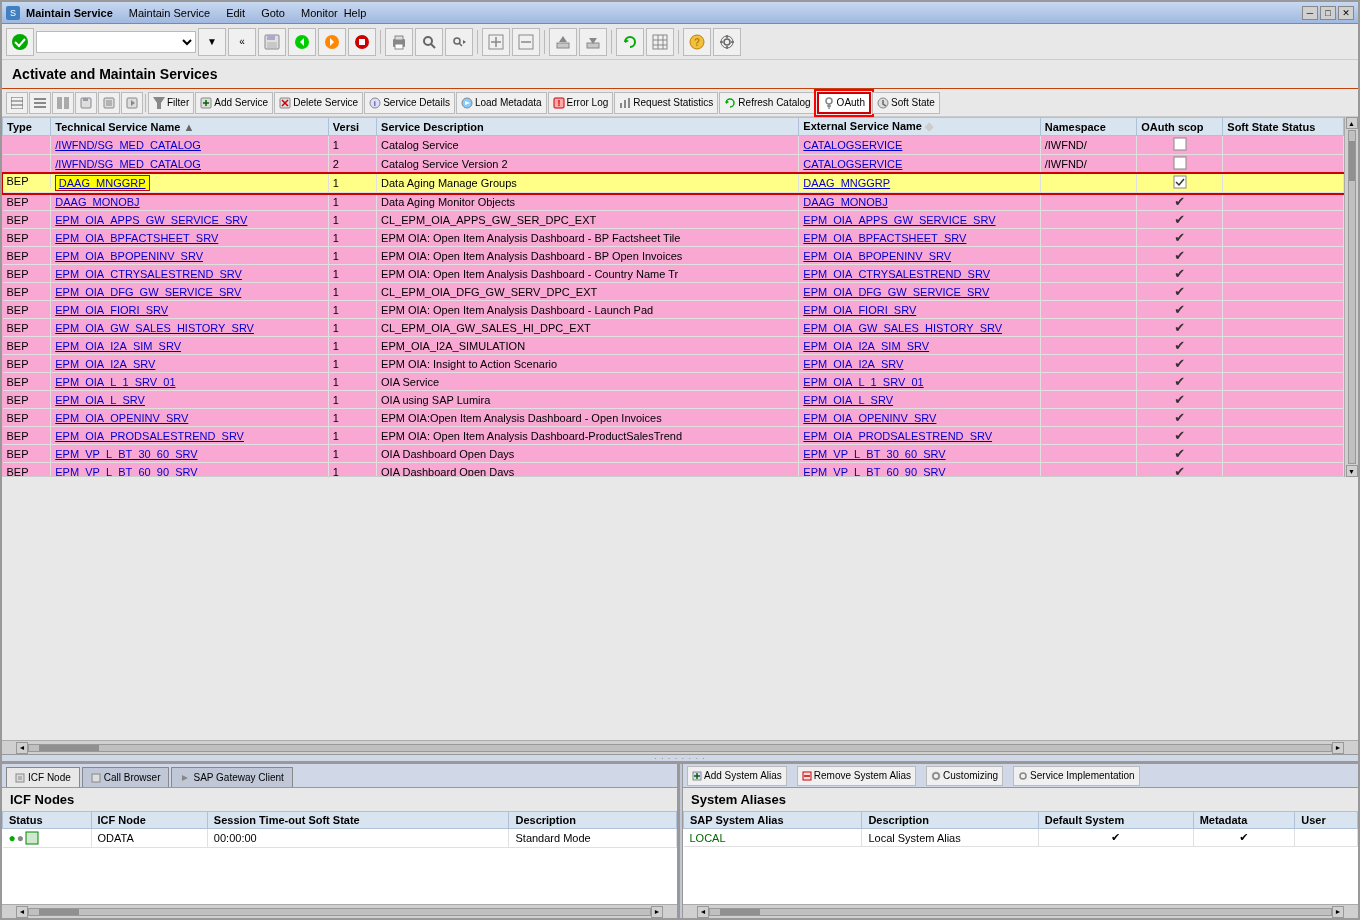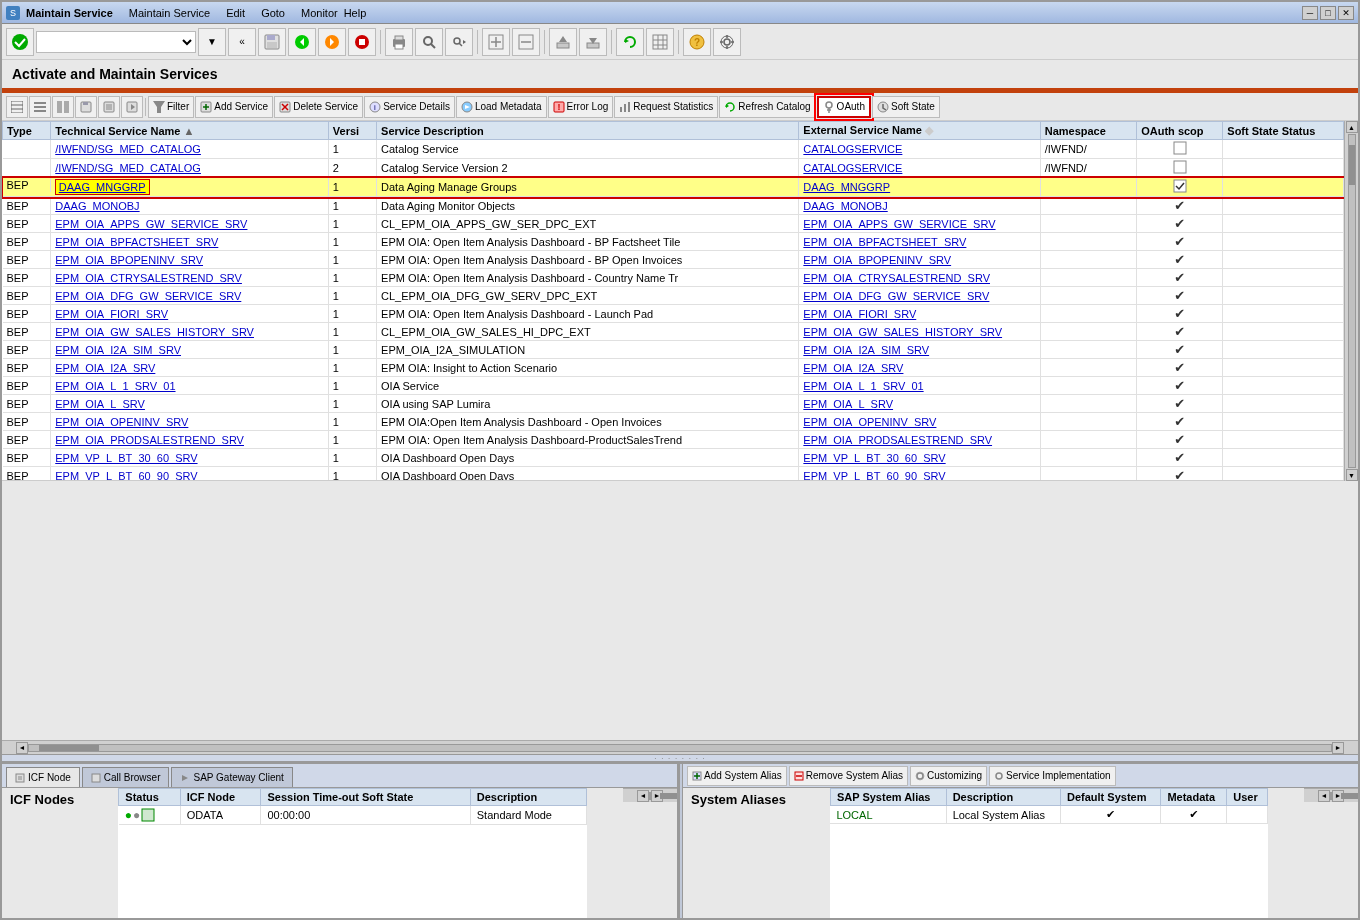--- a/index.html
+++ b/index.html
@@ -14,71 +14,71 @@
     .title-bar-controls { display: flex; gap: 2px; }
     .title-btn { width: 16px; height: 14px; background: #d0d0d0; border: 1px solid #888; font-size: 9px; display: flex; align-items: center; justify-content: center; cursor: pointer; }
     
     
     .toolbar { background: #e8e8e8; height: 36px; display: flex; align-items: center; padding: 0 4px; gap: 2px; border-bottom: 1px solid #ccc; }
     .tb-btn { height: 28px; min-width: 28px; background: #f0f0f0; border: 1px solid #bbb; display: flex; align-items: center; justify-content: center; cursor: pointer; padding: 0 3px; font-size: 10px; }
     .tb-dropdown { height: 22px; width: 160px; border: 1px solid #bbb; background: white; font-size: 11px; }
     .tb-sep { width: 1px; height: 24px; background: #bbb; margin: 0 2px; }
     
     
-    .page-header { background: #e8e8e8; padding: 6px 10px; border-bottom: 5px solid #c2410c; }
+    .page-header { background: #e8e8e8; padding: 6px 10px; border-bottom: 1px solid #c2410c; }
     .page-title { font-size: 14px; font-weight: bold; color: #000; }
     
     
     .action-toolbar { background: #e8e8e8; height: 28px; display: flex; align-items: center; padding: 0 4px; gap: 1px; border-bottom: 1px solid #ccc; flex-shrink: 0; }
     .act-btn { height: 22px; background: #f0f0f0; border: 1px solid #bbb; display: flex; align-items: center; justify-content: center; cursor: pointer; padding: 0 4px; font-size: 10px; gap: 2px; white-space: nowrap; }
     .act-btn.active-tab { background: #fff; border: 2px solid #c00; }
     .act-sep { width: 1px; height: 18px; background: #bbb; margin: 0 1px; }
     
     
     .main-content { flex: 1; display: flex; flex-direction: column; overflow: hidden; }
     .service-catalog-area { flex: 1; display: flex; flex-direction: column; overflow: hidden; }
     
     
-    .table-container { flex: 1; overflow: auto; background: #ffffff; border-bottom: 1px solid #ccc; }
+    .table-container { flex: 1; overflow: auto; background: #f9a8d4; border-bottom: 1px solid #ccc; }
     table { width: 100%; border-collapse: collapse; font-size: 11px; }
     thead th { background: #d8e4f0; border: 1px solid #b0c0d8; padding: 2px 4px; font-weight: bold; text-align: left; white-space: nowrap; position: sticky; top: 0; z-index: 1; }
     tbody tr { border-bottom: 1px solid #e0e0e0; padding-left: 10px; }
     tbody td { padding: 1px 4px; border-right: 1px solid #e0e0e0; white-space: nowrap; overflow: hidden; max-width: 200px; text-overflow: ellipsis; }
     td a { color: #0000cc; text-decoration: underline; cursor: pointer; }
     .check-mark { color: #333; font-size: 13px; }
     
     
     .bottom-panel { height: 156px; display: flex; border-top: 2px solid #999; flex-shrink: 0; }
     .bottom-left { flex: 1; border-right: 2px solid #999; display: flex; flex-direction: column; }
     .bottom-right { flex: 1; display: flex; flex-direction: column; }
     
     .panel-tabs { background: #d0d8e8; height: 24px; display: flex; align-items: flex-end; padding: 0 4px; gap: 2px; border-bottom: 1px solid #999; flex-shrink: 0; }
     .panel-tab { height: 20px; background: #c0c8d8; border: 1px solid #888; border-bottom: none; padding: 0 8px; font-size: 10px; display: flex; align-items: center; cursor: pointer; gap: 3px; }
     .panel-tab.active { background: #e8e8e8; }
-    .panel-content { flex: 1; background: #e8e8e8; overflow: hidden; display: flex; flex-direction: row; gap: 36px; }
+    .panel-content { flex: 1; background: #e8e8e8; overflow: hidden; display: flex; flex-direction: column; }
     .panel-subtitle { font-size: 13px; font-weight: bold; padding: 4px 8px; }
     
     .panel-table-container { flex: 1; overflow: auto; background: white; margin: 0; }
     .panel-table { width: 100%; border-collapse: collapse; font-size: 11px; }
     .panel-table th { background: #d8e4f0; border: 1px solid #b0c0d8; padding: 2px 6px; font-weight: bold; text-align: left; white-space: nowrap; }
     .panel-table td { padding: 2px 6px; border-right: 1px solid #e0e0e0; border-bottom: 1px solid #e0e0e0; white-space: nowrap; }
     .panel-table tr.data-row td:first-child { color: #006600; }
     
     
     .h-scrollbar { height: 14px; background: #d0d0d0; border-top: 1px solid #aaa; display: flex; align-items: center; padding: 0 14px; flex-shrink: 0; }
     .h-scroll-track { flex: 1; height: 8px; background: #c0c0c0; border: 1px solid #999; position: relative; }
     .h-scroll-thumb { width: 60px; height: 6px; background: #909090; position: absolute; left: 10px; top: 0; }
     .scroll-arrow { width: 12px; height: 12px; background: #d0d0d0; border: 1px solid #999; display: flex; align-items: center; justify-content: center; font-size: 7px; cursor: pointer; }
     .status-pair { display: flex; gap: 1px; align-items: center; }
     .red-outline { outline: 2px solid red; outline-offset: 1px; }
     
     .splitter-h { height: 8px; background: #d0d8e8; border-top: 1px solid #999; border-bottom: 1px solid #999; cursor: ns-resize; display: flex; align-items: center; justify-content: center; flex-shrink: 0; }
     .splitter-dots { color: #888; font-size: 8px; letter-spacing: 1px; }
     
-    .right-panel-btn-bar { background: #d0d8e8; height: 24px; display: flex; align-items: center; padding: 0 4px; gap: 2px; border-bottom: 1px solid #999; flex-shrink: 0; }
+    .right-panel-btn-bar { background: #d0d8e8; height: 24px; display: flex; align-items: center; padding: 0 4px; gap: 10px; border-bottom: 1px solid #999; flex-shrink: 0; }
     .rp-btn { height: 20px; background: #f0f0f0; border: 1px solid #bbb; display: flex; align-items: center; padding: 0 4px; font-size: 10px; cursor: pointer; gap: 2px; white-space: nowrap; }
     
     .v-scrollbar { width: 14px; background: #d0d0d0; border-left: 1px solid #aaa; display: flex; flex-direction: column; align-items: center; flex-shrink: 0; }
     .v-scroll-arrow { width: 12px; height: 12px; background: #d0d0d0; border: 1px solid #999; display: flex; align-items: center; justify-content: center; font-size: 7px; cursor: pointer; }
     .v-scroll-track { flex: 1; width: 8px; background: #c0c0c0; border: 1px solid #999; position: relative; margin: 1px; }
     .v-scroll-thumb { width: 6px; height: 40px; background: #909090; position: absolute; top: 10px; left: 0; }
     
     .table-wrapper { display: flex; flex: 1; overflow: hidden; }
   </style>
 </head>

